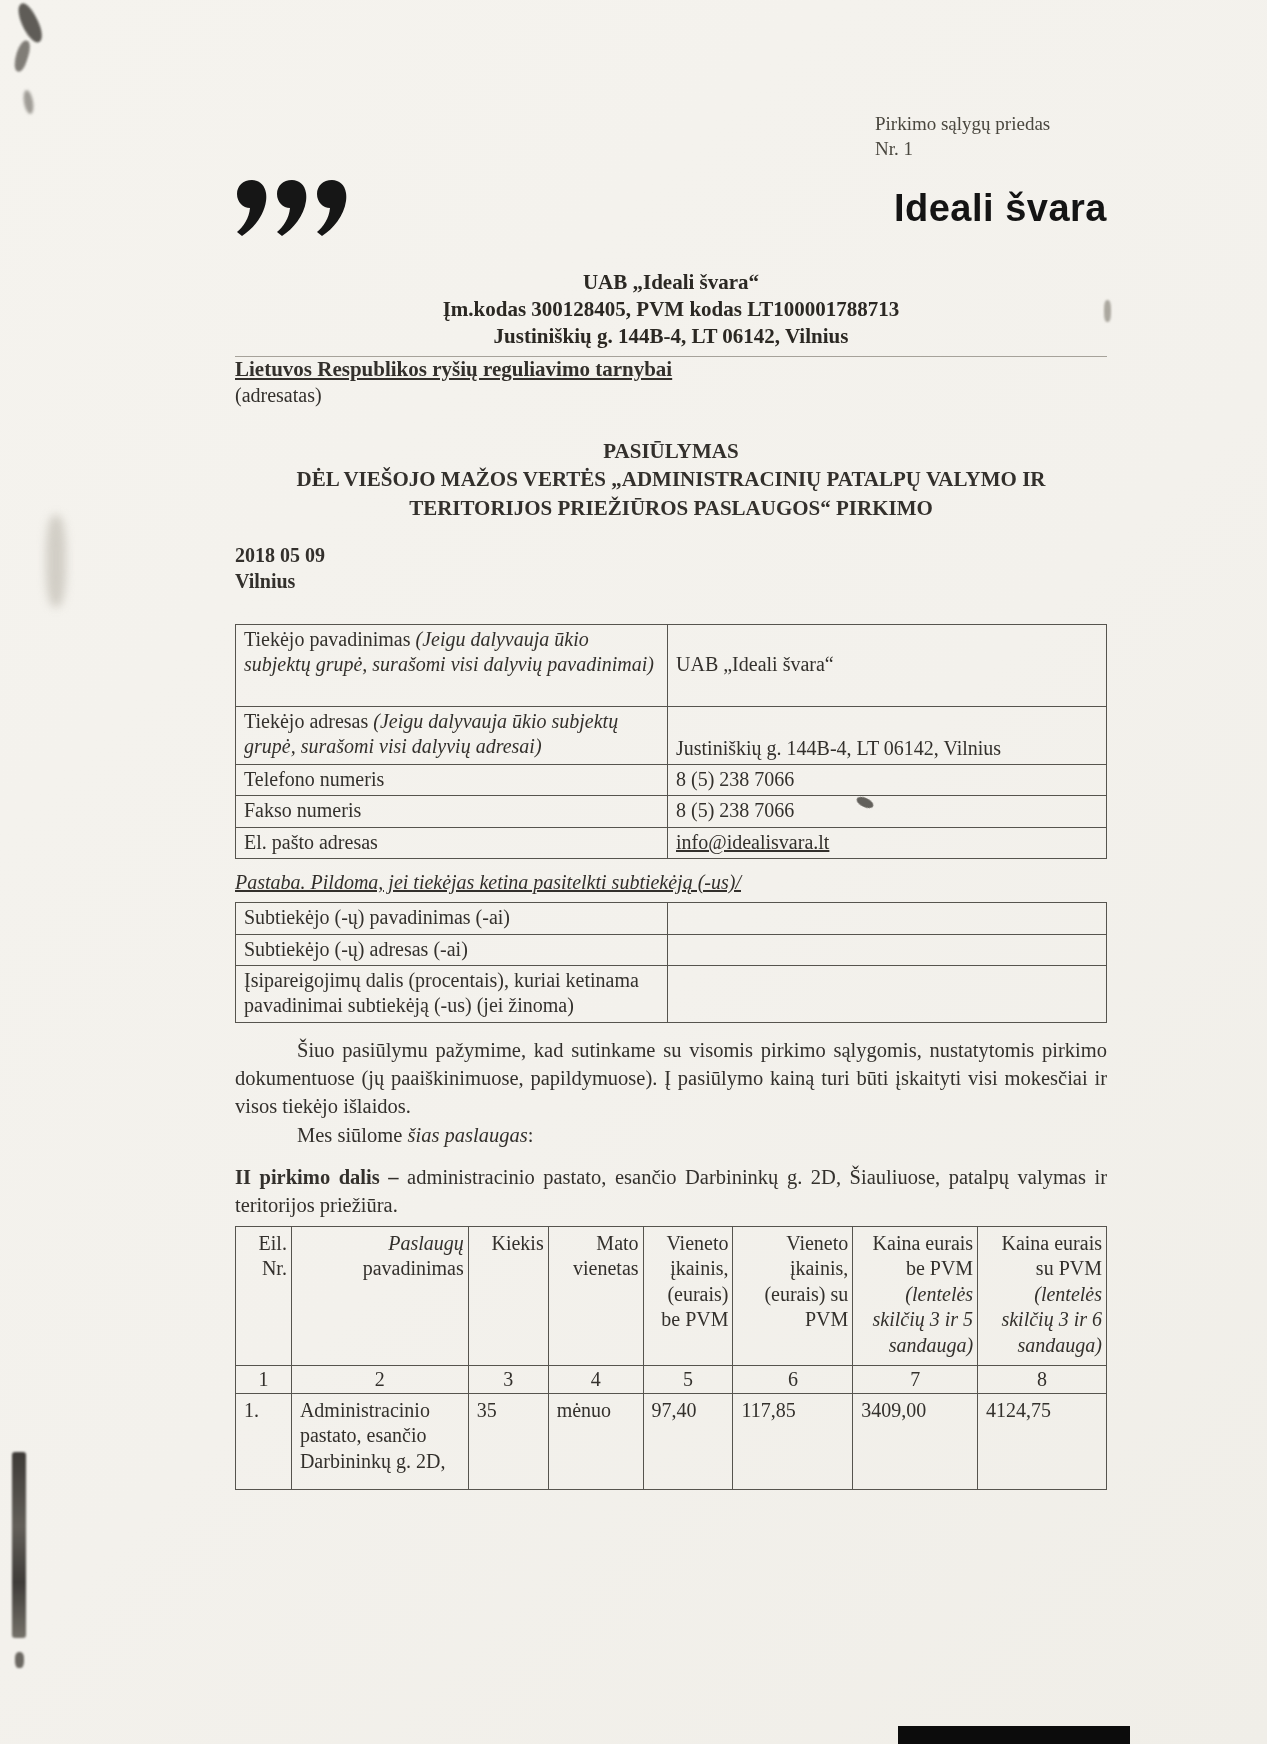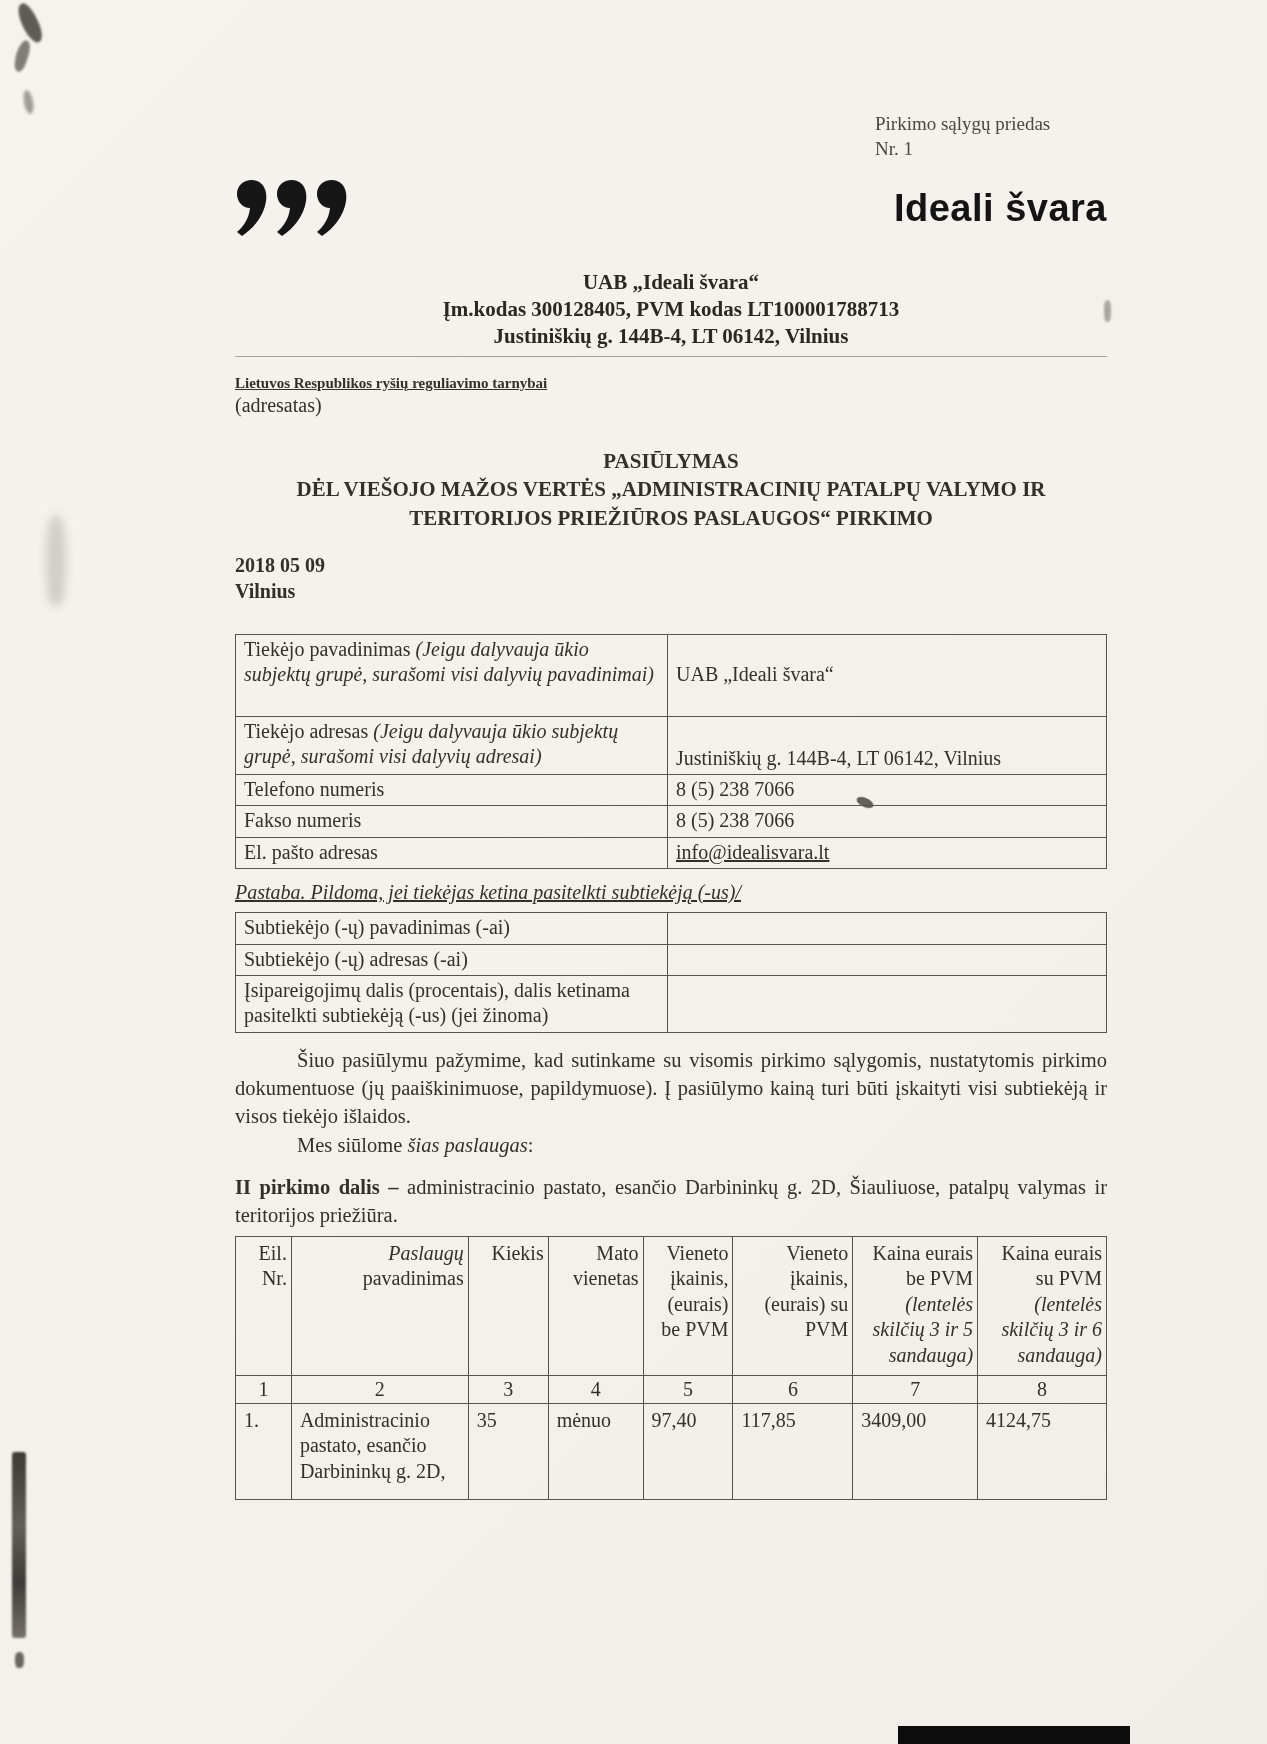--- a/index.html
+++ b/index.html
@@ -18,21 +18,21 @@
   
   .logo-row { display:flex; align-items:center; justify-content:space-between; margin-top:18px; gap:16px; }
   .logo-text { font-family:"Liberation Sans","DejaVu Sans",sans-serif; font-weight:700;
                font-size:38px; color:#141414; letter-spacing:.5px; }
 
   
   .letterhead { margin-top:32px; text-align:center; font-weight:bold; font-size:21px;
                 line-height:1.28; color:#2b2823; }
   .rule { margin-top:6px; border:0; border-top:1.5px solid #a6a29a; width:100%; }
 
-  .addressee { margin-top:18px; font-weight:bold; font-size:15px; text-decoration:underline; }
+  .addressee { font-weight:bold; font-size:21px; text-decoration:underline; }
   .addressee-note { margin-top:2px; font-size:20px; }
 
   .title-block { margin-top:30px; text-align:center; font-weight:bold; font-size:21px; line-height:1.35; }
   .dateline { margin-top:20px; text-align:left; font-weight:bold; font-size:20px; line-height:1.3; }
 
   table { width:100%; border-collapse:collapse; font-size:20px; }
   td, th { border:1px solid #56544e; padding:2px 10px 3px 8px; vertical-align:top; line-height:1.27; }
   em { font-style:italic; }
 
   .supplier-table { margin-top:30px; }
@@ -177,27 +177,27 @@
       <tbody>
         <tr class="rowS">
           <td class="lbl">Subtiekėjo (-ų) pavadinimas (-ai)</td>
           <td></td>
         </tr>
         <tr class="rowS">
           <td class="lbl">Subtiekėjo (-ų) adresas (-ai)</td>
           <td></td>
         </tr>
         <tr class="rowL">
-          <td class="lbl">Įsipareigojimų dalis (procentais), dalis ketinama pasitelkti subtiekėją (-us) (jei žinoma)</td>
+          <td class="lbl">Įsipareigojimų dalis (procentais), kuriai ketinama pavadinimai subtiekėją (-us) (jei žinoma)</td>
           <td></td>
         </tr>
       </tbody>
     </table>
 
-    <p class="body-paragraph">Šiuo pasiūlymu pažymime, kad sutinkame su visomis pirkimo sąlygomis, nustatytomis pirkimo dokumentuose (jų paaiškinimuose, papildymuose). Į pasiūlymo kainą turi būti įskaityti visi subtiekėją ir visos tiekėjo išlaidos.</p>
+    <p class="body-paragraph">Šiuo pasiūlymu pažymime, kad sutinkame su visomis pirkimo sąlygomis, nustatytomis pirkimo dokumentuose (jų paaiškinimuose, papildymuose). Į pasiūlymo kainą turi būti įskaityti visi mokesčiai ir visos tiekėjo išlaidos.</p>
 
     <p class="offer-line"><span>Mes siūlome </span><em>šias paslaugas</em><span>:</span></p>
 
     <p class="part-heading"><strong>II pirkimo dalis –</strong><span> administracinio pastato, esančio Darbininkų g. 2D, Šiauliuose, patalpų valymas ir teritorijos priežiūra.</span></p>
 
     <table class="services-table">
       <colgroup>
         <col class="c1">
           <col class="c2">
           <col class="c3">

